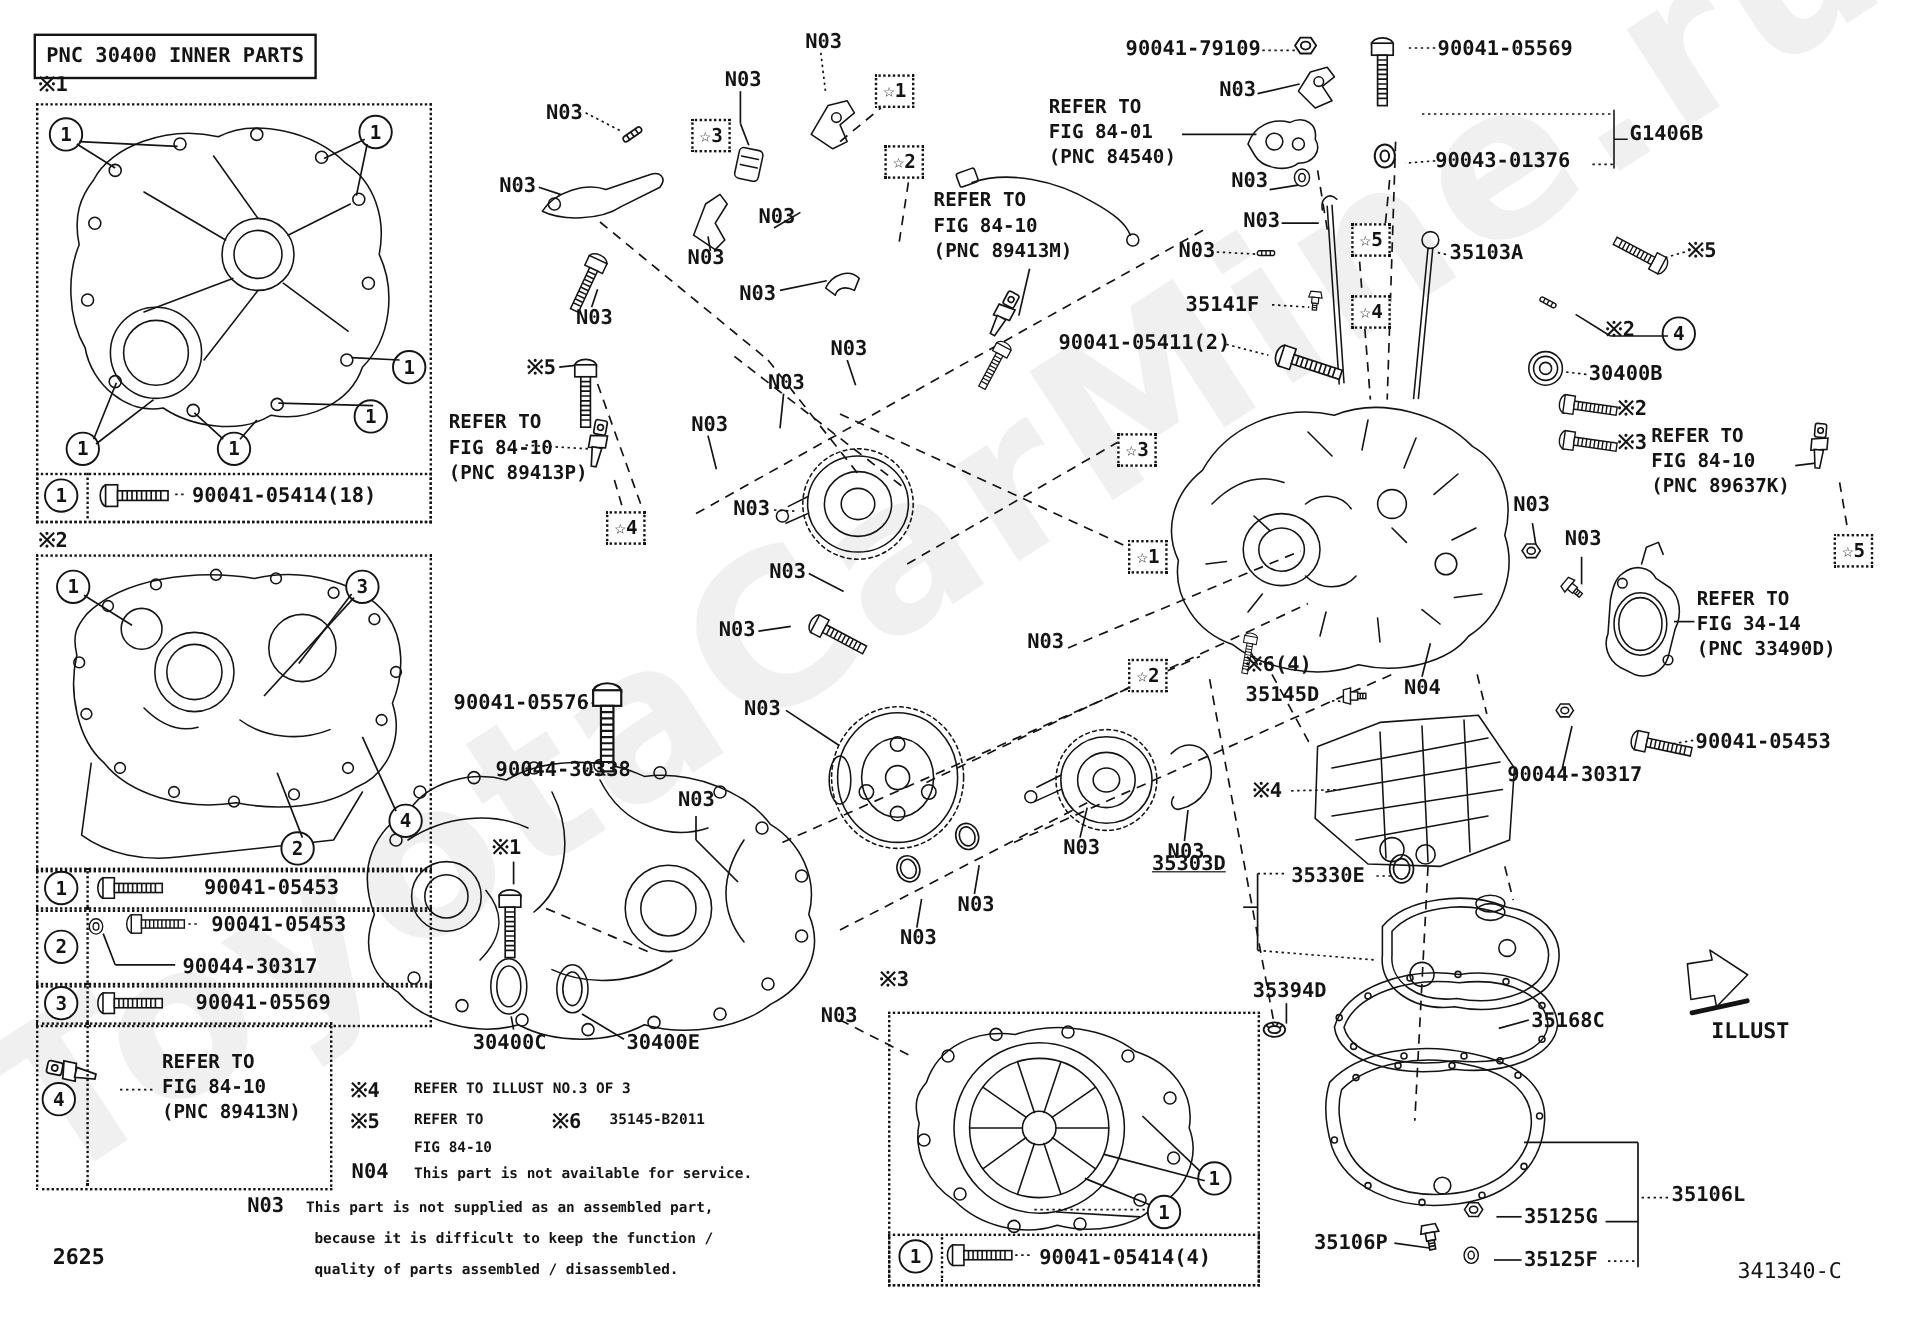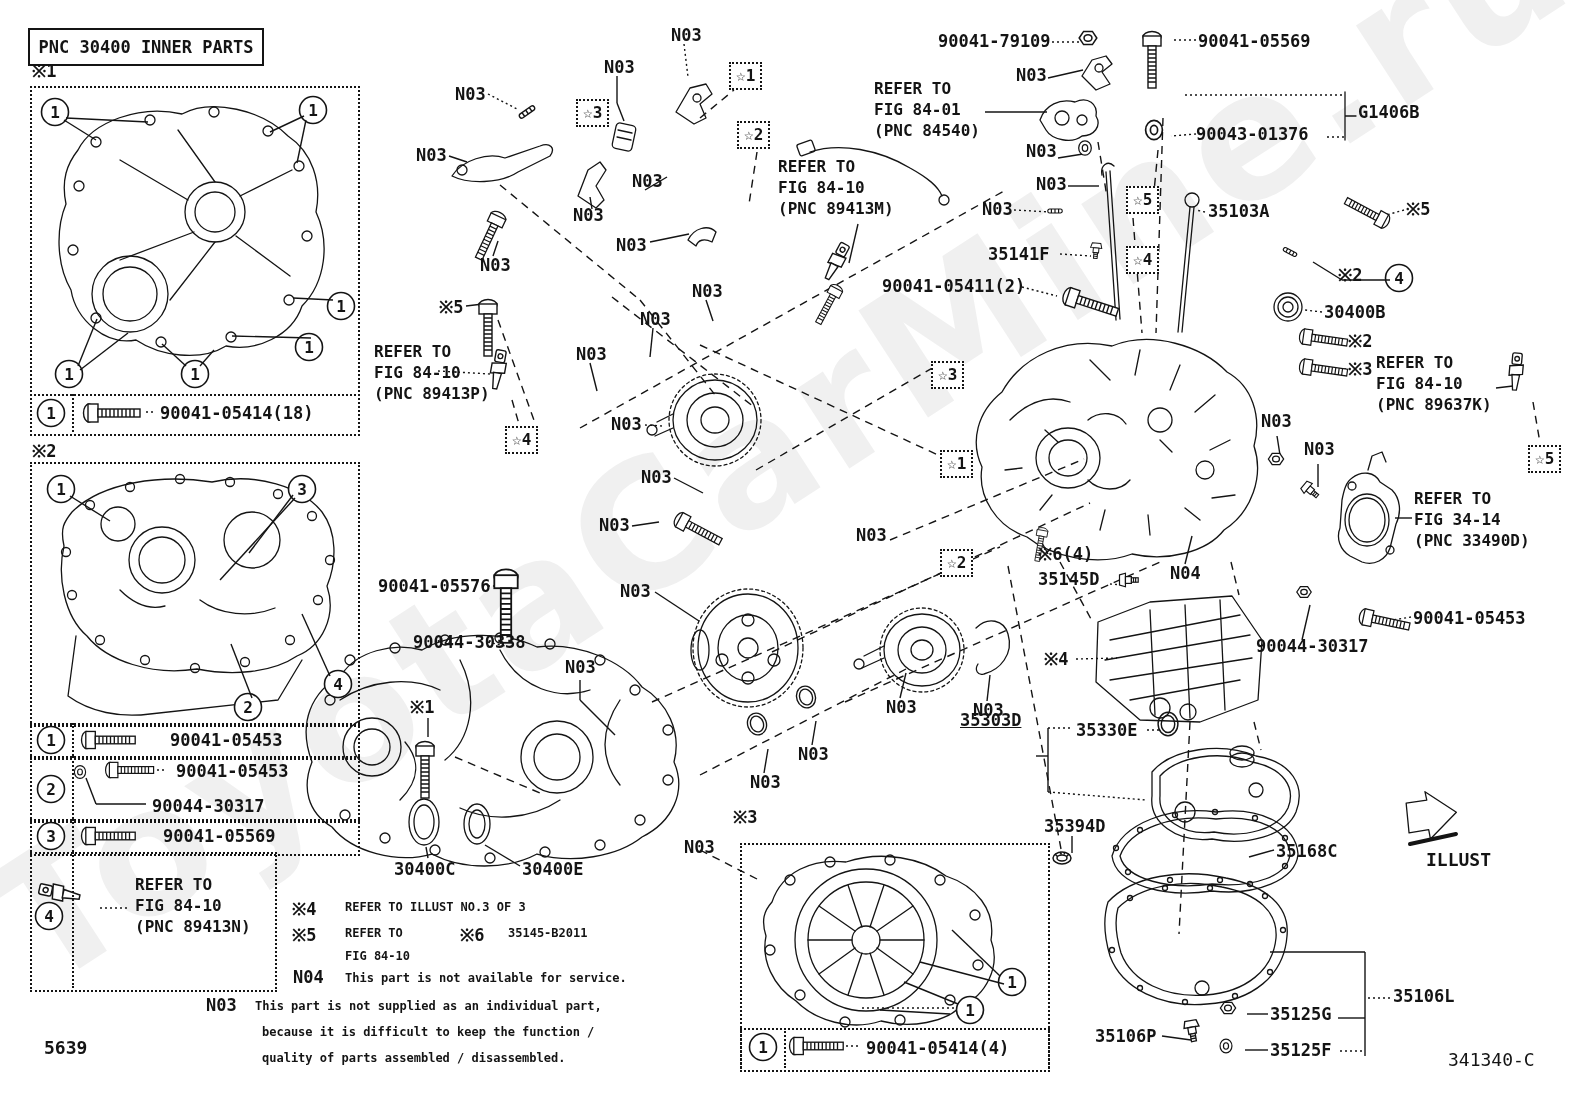--- a/index.html
+++ b/index.html
@@ -715,25 +715,25 @@
   <div class="lbl xm" style="left:292px;top:900px">※4</div>
   <div class="lbl note" style="left:345px;top:901px">REFER TO ILLUST NO.3 OF 3</div>
   <div class="lbl xm" style="left:292px;top:926px">※5</div>
   <div class="lbl note" style="left:345px;top:927px">REFER TO</div>
   <div class="lbl xm" style="left:460px;top:926px">※6</div>
   <div class="lbl note" style="left:508px;top:927px">35145-B2011</div>
   <div class="lbl note" style="left:345px;top:950px">FIG 84-10</div>
   <div class="lbl n3" style="left:293px;top:968px">N04</div>
   <div class="lbl note" style="left:345px;top:972px">This part is not available for service.</div>
   <div class="lbl n3" style="left:206px;top:996px">N03</div>
-  <div class="lbl note" style="left:255px;top:1000px">This part is not supplied as an individual part,</div>
+  <div class="lbl note" style="left:255px;top:1000px">This part is not supplied as an assembled part,</div>
   <div class="lbl note" style="left:262px;top:1026px">because it is difficult to keep the function /</div>
   <div class="lbl note" style="left:262px;top:1052px">quality of parts assembled / disassembled.</div>
 
-  <div class="lbl note" style="left:44px;top:1038px;font-size:18px">5639</div>
+  <div class="lbl note" style="left:44px;top:1038px;font-size:18px">2625</div>
   <div class="lbl note" style="left:1448px;top:1050px;font-size:18px;font-weight:normal">341340-C</div>
   <div class="lbl note" style="left:1426px;top:850px;font-size:18px">ILLUST</div>
 
   <div id="labels-layer">
       <div class="lbl pn" style="left: 938px; top: 32px;">90041-79109</div>
       <div class="lbl pn" style="left: 1198px; top: 32px;">90041-05569</div>
       <div class="lbl pn" style="left: 1196px; top: 125px;">90043-01376</div>
       <div class="lbl pn" style="left: 1358px; top: 103px;">G1406B</div>
       <div class="lbl pn" style="left: 1208px; top: 202px;">35103A</div>
       <div class="lbl pn" style="left: 988px; top: 245px;">35141F</div>

